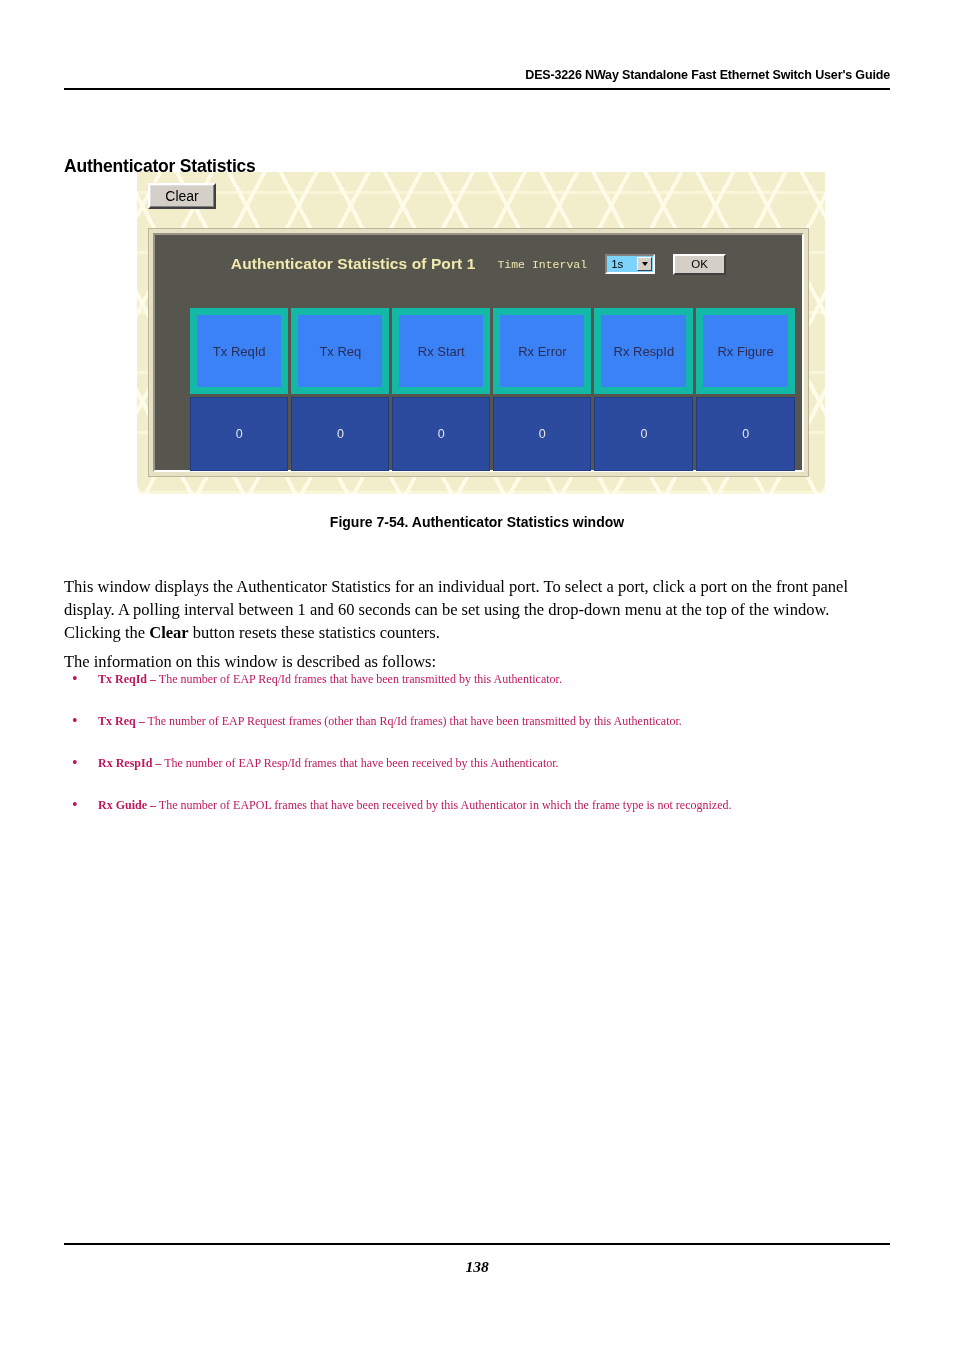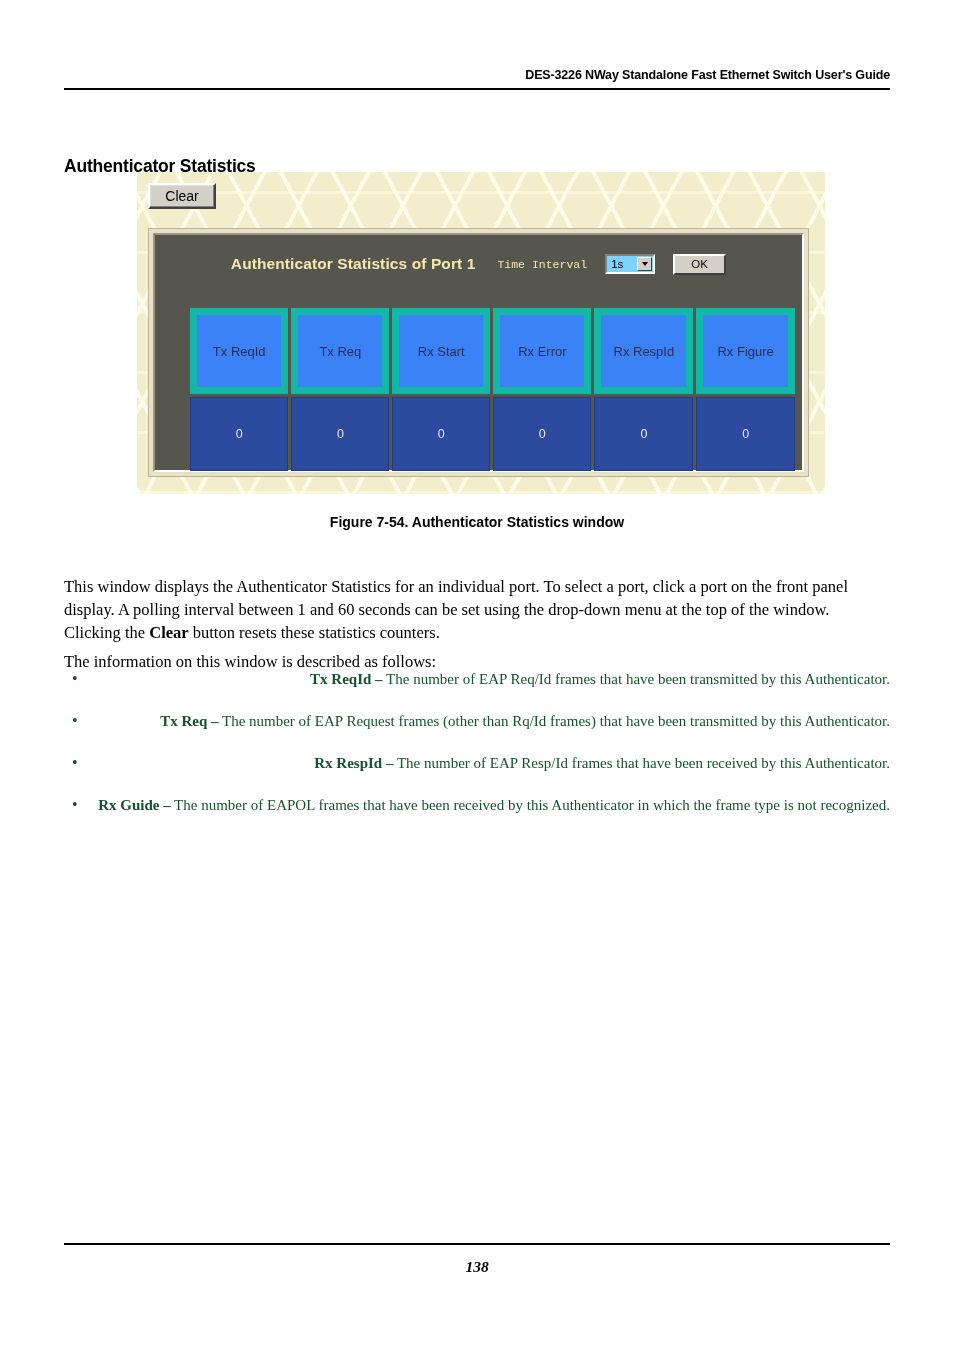--- a/index.html
+++ b/index.html
@@ -279,24 +279,23 @@
     width: 826px;
     margin: 0;
     padding: 0;
     list-style: none;
   }
   .bullets li {
     position: relative;
     padding-left: 34px;
     margin-bottom: 19px;
     font-family: "Liberation Serif", serif;
-    font-size: 15px;
+    font-size: 12px;
     line-height: 23px;
-    color: #14532d;
-    text-align: right;
+    color: #be185d;
   }
   .bullets li::before {
     content: "\2022";
     position: absolute;
     left: 8px;
     top: -1px;
     font-size: 16px;
     line-height: 23px;
   }
   .term { font-weight: bold; }

